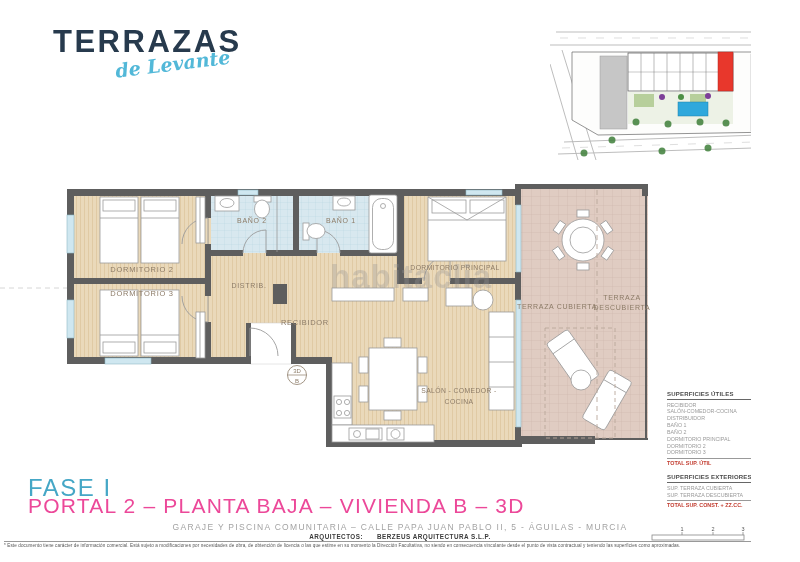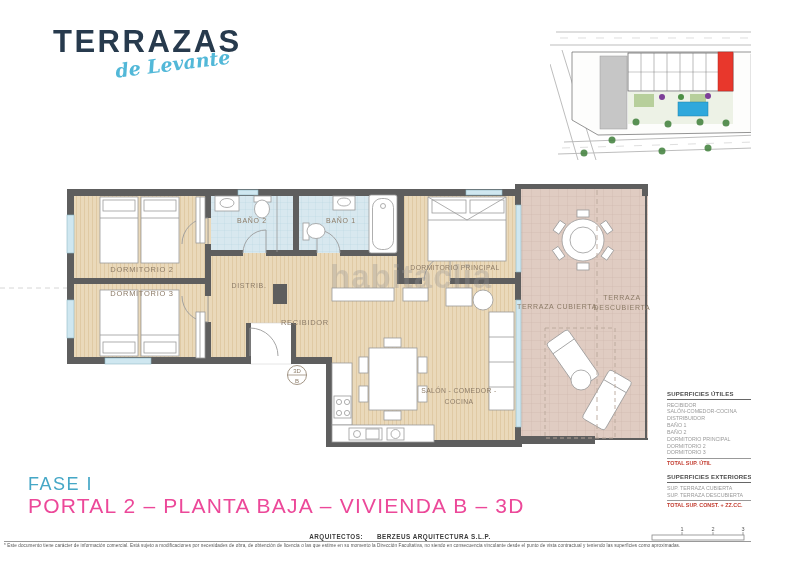--- a/index.html
+++ b/index.html
@@ -7,21 +7,21 @@
          font-family:"Liberation Sans",sans-serif;}
   .abs{position:absolute;}
   
   .logo{left:53px;top:26px;}
   .logo-main{font-size:31px;font-weight:800;color:#273a4d;letter-spacing:2.5px;line-height:32px;}
   .logo-script{font-family:"DejaVu Serif",serif;font-style:italic;font-weight:bold;font-size:19px;
                color:#52b8d8;transform:rotate(-7deg);margin:-6px 0 0 62px;}
   
   .wm{left:330px;top:258px;font-size:33px;font-weight:bold;color:rgba(150,150,150,.33);letter-spacing:1px;}
   
-  .fase{left:28px;top:474px;font-size:18px;color:#45a7c6;letter-spacing:1.5px;}
+  .fase{left:28px;top:474px;font-size:24px;color:#45a7c6;letter-spacing:1.5px;}
   .portal{left:28px;top:494px;font-size:21px;color:#ec4899;letter-spacing:1.2px;}
   
   .addr{left:0;top:522px;width:800px;text-align:center;font-size:8.5px;letter-spacing:1.3px;color:#a3a3a3;}
   .arch{left:0;top:533px;width:800px;display:flex;justify-content:center;gap:14px;
         font-size:6.3px;font-weight:bold;color:#3a3a3a;letter-spacing:.5px;}
   .rule{left:4px;top:541px;width:792px;border-top:1px solid #999;height:0;}
   .disc{left:4px;top:543px;width:792px;font-size:4.6px;color:#555;letter-spacing:.1px;
         white-space:nowrap;overflow:hidden;}
   
   .tables{left:667px;top:391px;width:112px;}
@@ -369,20 +369,21 @@
         <line x1="63" y1="6" x2="63" y2="9"></line>
         <line x1="93" y1="6" x2="93" y2="9"></line>
     </g>
     <text x="32" y="5" class="tick">1</text>
     <text x="63" y="5" class="tick">2</text>
     <text x="93" y="5" class="tick">3</text>
     <circle cx="117" cy="11" r="8.5" fill="none" stroke="#888888" stroke-width="0.8"></circle>
     <line x1="108.5" y1="14" x2="117" y2="11" stroke="#888888" stroke-width="0.9"></line>
   </svg>
 
+  <div class="abs addr">GARAJE Y PISCINA COMUNITARIA – CALLE PAPA JUAN PABLO II, 5 - ÁGUILAS - MURCIA</div>
   <div class="abs arch">
     <span>ARQUITECTOS:</span>
     <span>BERZEUS ARQUITECTURA S.L.P.</span>
   </div>
   <div class="abs rule"></div>
   <div class="abs disc">* Este documento tiene carácter de información comercial. Está sujeto a modificaciones por necesidades de obra, de obtención de licencia o las que estime en su momento la Dirección Facultativa, no siendo en consecuencia vinculante desde el punto de vista contractual y teniendo las superficies como aproximadas.</div>
 
 </div>
 
 </body></html>

